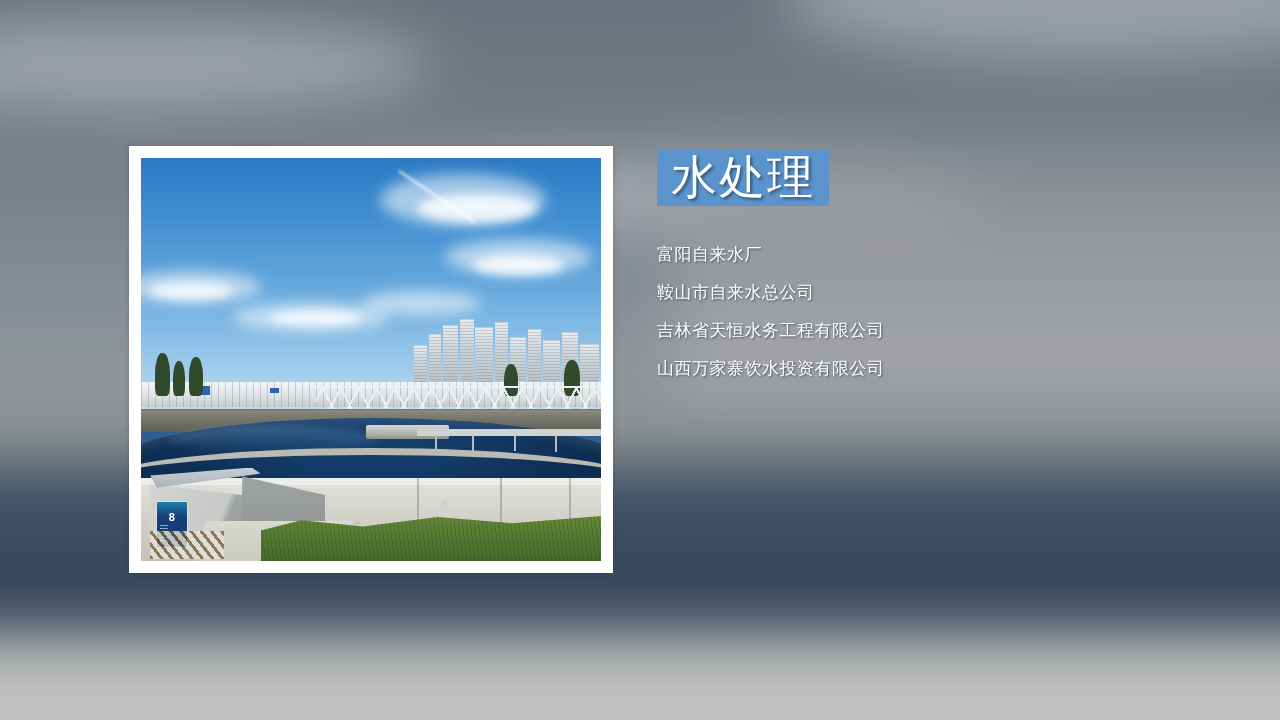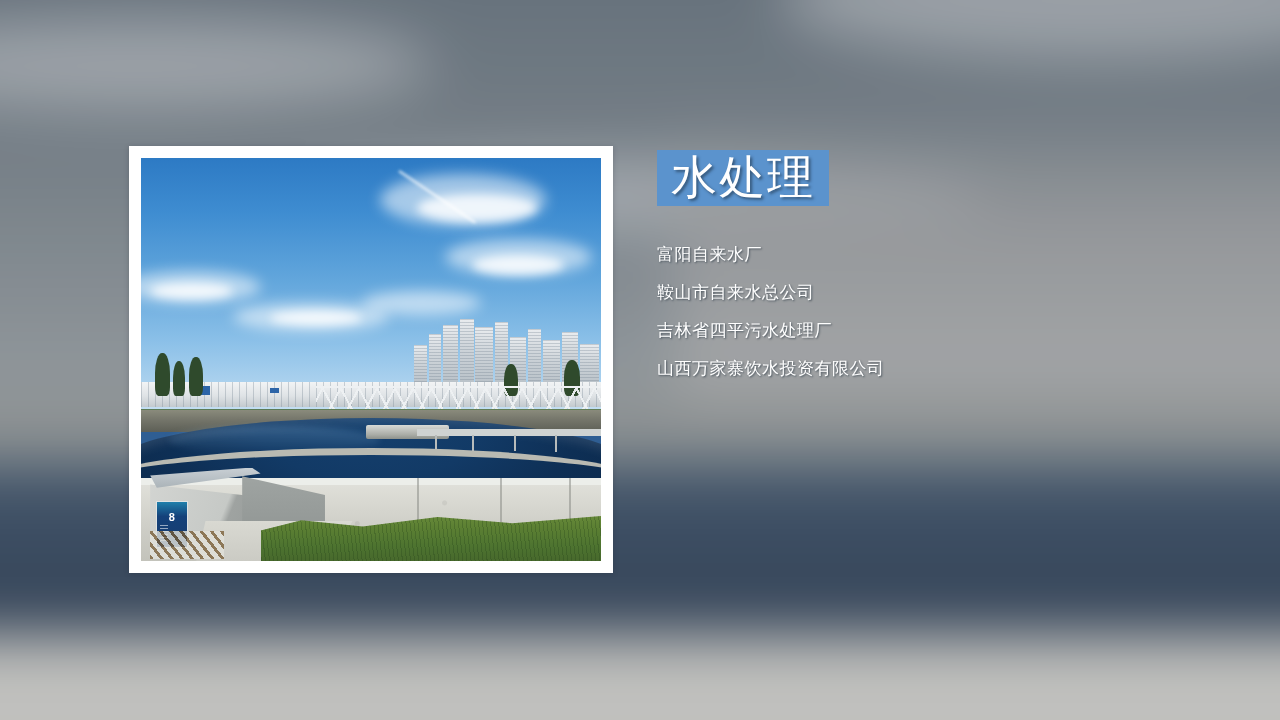--- a/index.html
+++ b/index.html
@@ -366,17 +366,17 @@
 
 <div id="panel">
 
   <div id="title-box">
     <span id="title">水处理</span>
   </div>
 
   <ul id="list">
     <li>富阳自来水厂</li>
     <li>鞍山市自来水总公司</li>
-    <li>吉林省四平污水处理厂</li>
+    <li>吉林省天恒水务工程有限公司</li>
     <li>山西万家寨饮水投资有限公司</li>
   </ul>
 
 </div>
 
 </body></html>

